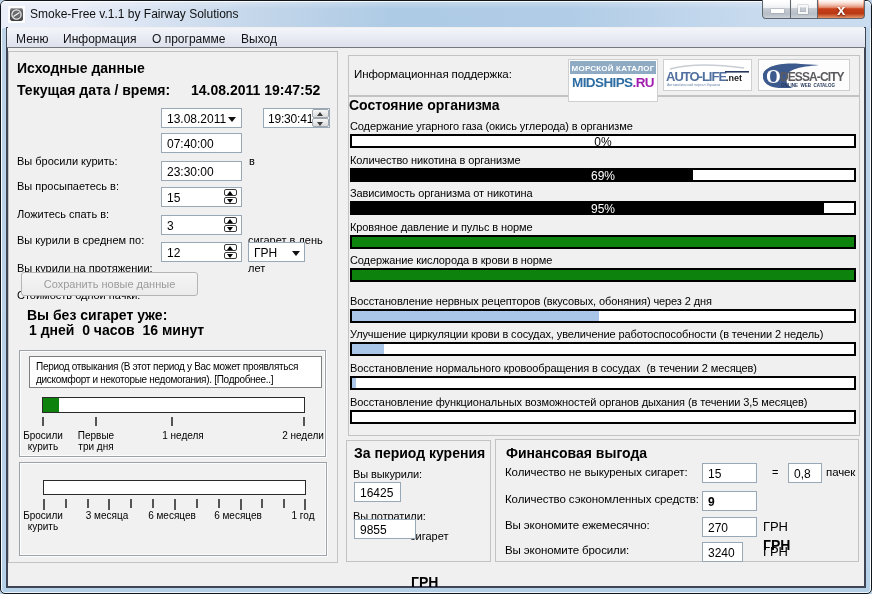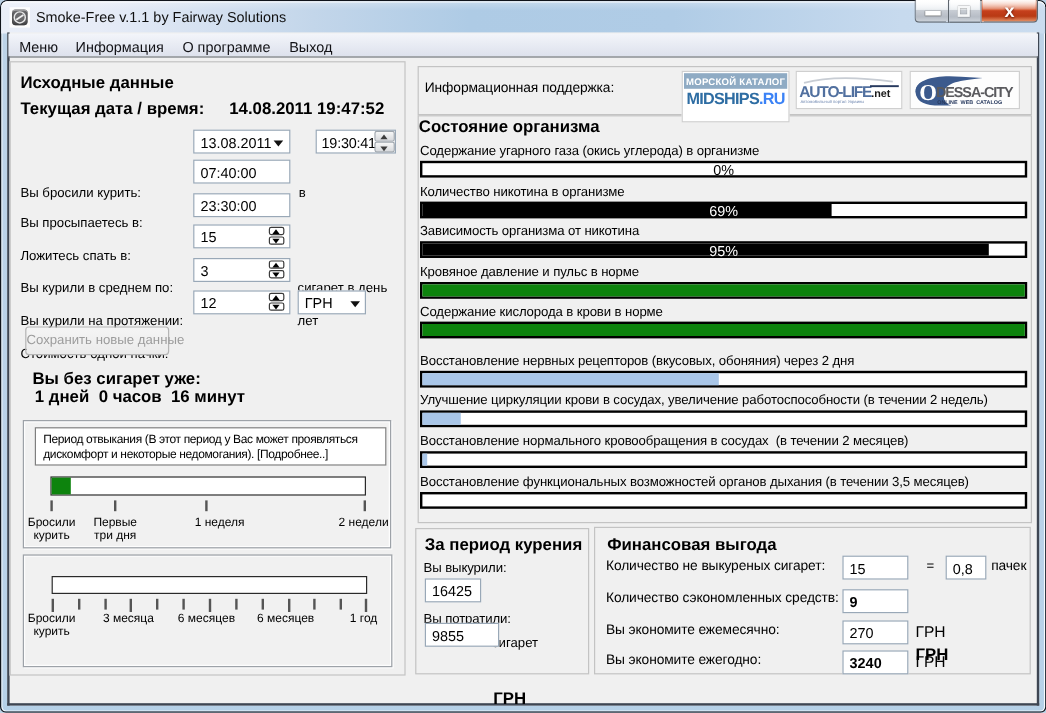--- a/index.html
+++ b/index.html
@@ -47,21 +47,21 @@
 .dtri { position:absolute; top:8px; width:0; height:0; border-left:4px solid transparent; border-right:4px solid transparent; border-top:5px solid #111; }
 .spnbtns { position:absolute; width:17px; height:18px; }
 
 .spnbtns .spb { position:absolute; left:0; top:0; width:17px; height:9px; background:linear-gradient(180deg,#f7f7f7,#d8dadd); border:1px solid #9fa6ad; border-radius:2px; }
 .tri-u { position:absolute; left:4px; top:2px; width:0; height:0; border-left:3.5px solid transparent; border-right:3.5px solid transparent; border-bottom:4px solid #3c3c3c; }
 .tri-d { position:absolute; left:4px; top:3px; width:0; height:0; border-left:3.5px solid transparent; border-right:3.5px solid transparent; border-top:4px solid #3c3c3c; }
 .updn { position:absolute; width:13px; }
 .updn .ub { position:relative; width:13px; height:7px; background:#fff; border:1px solid #3a3a3a; border-radius:2px; }
 .updn .ub .tri-u { left:2px; top:1px; border-left-width:3.5px; border-right-width:3.5px; border-bottom:4px solid #000; }
 .updn .ub .tri-d { left:2px; top:1px; border-left-width:3.5px; border-right-width:3.5px; border-top:4px solid #000; }
-#savebtn { position:absolute; left:21px; top:272px; width:120px; height:24px; border:1px solid #b5b5b5; border-radius:3px;
+#savebtn { position:absolute; left:21px; top:272px; width:177px; height:24px; border:1px solid #b5b5b5; border-radius:3px;
   background:linear-gradient(180deg,#f5f5f5,#ebebeb); color:#9c9c9c; font-size:11px; text-align:center; padding-top:5px; white-space:nowrap; }
 .grpbox { position:absolute; border:1px solid #9da2a8; box-shadow:inset 0 0 0 1px #fdfdfd, 1px 1px 0 #fdfdfd; background:#f1f1f1; }
 #notebox { position:absolute; left:29px; top:356px; width:293px; height:32px; background:#fff; border:1px solid #7f7f7f;
   font-size:10px; letter-spacing:-0.3px; line-height:13px; padding:3px 0 0 6px; color:#000; white-space:nowrap; }
 .pbar { position:absolute; background:#fff; border:1.5px solid #2a2a2a; }
 .tick { position:absolute; width:2px; height:9px; background:#555; }
 .tlab { position:absolute; font-size:10px; line-height:11px; text-align:center; color:#000; }
 .bbar { position:absolute; left:350px; width:506px; height:14px; background:#fff; border:2px solid #000; }
 .bfill { position:absolute; left:0; top:0; height:100%; }
 .btxt { position:absolute; left:0; top:-1px; width:100%; text-align:center; font-size:12px; color:#000; }
@@ -196,21 +196,21 @@
 <div class="tlab" style="left:272px; top:510px; width:62px;">1 год</div>
 
 <div class="panelbox" id="infobox" style="left:348px; top:55px; width:512px; height:41px;"></div>
 <div class="panelbox" id="statebox" style="left:348px; top:96px; width:512px; height:340px;"></div>
 <div class="panelbox" id="boxA" style="left:346px; top:440px; width:145px; height:122px;"></div>
 <div class="panelbox" id="boxB" style="left:495px; top:439px; width:364px; height:123px;"></div>
 
 <div class="lbl12" style="left:354px; top:68px; font-size:11.5px;">Информационная поддержка:</div>
 <div id="logo1" style="position:absolute; left:568px; top:59px; width:90px; height:43px; background:#fff; border:1px solid #cfcfcf;">
   <div style="position:absolute; left:1px; top:1px; right:1px; height:13px; background:#8fabc4; color:#fff; font-size:8px; font-weight:bold; text-align:center; padding-top:3px; letter-spacing:.2px; white-space:nowrap;">МОРСКОЙ КАТАЛОГ</div>
-  <div style="position:absolute; left:0; top:15px; width:100%; text-align:center; font-size:13.5px; font-weight:bold; letter-spacing:-.6px;"><span style="color:#2e6da3;">MIDSHIPS</span><span style="color:#3b82f6;">.RU</span></div>
+  <div style="position:absolute; left:0; top:15px; width:100%; text-align:center; font-size:13.5px; font-weight:bold; letter-spacing:-.6px;"><span style="color:#2e6da3;">MIDSHIPS</span><span style="color:#a21caf;">.RU</span></div>
 </div>
 <div id="logo2" style="position:absolute; left:663px; top:59px; width:89px; height:32px; background:#fff; border:1px solid #cfcfcf;">
   <svg width="87" height="30" viewBox="0 0 87 30">
     <path d="M6 9 C 28 3, 58 5, 80 8" fill="none" stroke="#c8cdd4" stroke-width="1.5"></path>
     <text x="2" y="21" font-family="Liberation Sans" font-size="13" font-weight="bold" fill="#51709f" letter-spacing="-1">AUTO-LIFE</text>
     <rect x="61" y="11" width="24" height="1.6" fill="#27395e"></rect>
     <text x="62" y="21" font-family="Liberation Sans" font-size="9" font-weight="bold" fill="#1a1a1a">.net</text>
     <text x="3" y="26" font-family="Liberation Sans" font-size="3.5" fill="#6f87b0">Автомобильный портал Украины</text>
   </svg>
 </div>
@@ -275,15 +275,15 @@
 <div class="tbox" style="left:702px; top:463px; width:55px;">15</div>
 <div class="lbl12" style="left:772px; top:466px;">=</div>
 <div class="tbox" style="left:788px; top:463px; width:34px;">0,8</div>
 <div class="lbl12" style="left:826px; top:466px; font-size:11.5px;">пачек</div>
 <div class="lbl12" style="left:505px; top:493px; font-size:11.5px;">Количество сэкономленных средств:</div>
 <div class="tbox" style="left:702px; top:491px; width:55px; font-weight:bold;">9</div>
 <div class="lbl" style="left:763px; top:493px; font-weight:bold; font-size:14px;">ГРН</div>
 <div class="lbl12" style="left:505px; top:519px; font-size:11.5px;">Вы экономите ежемесячно:</div>
 <div class="tbox" style="left:702px; top:517px; width:55px;">270</div>
 <div class="lbl12" style="left:763px; top:519px; font-size:13px;">ГРН</div>
-<div class="lbl12" style="left:505px; top:544px; font-size:11.5px;">Вы экономите ежегодно:</div>
-<div class="tbox" style="left:702px; top:542px; width:55px;font-weight:bold;">3240</div>
+<div class="lbl12" style="left:505px; top:544px; font-size:11.5px;">Вы экономите бросили:</div>
+<div class="tbox" style="left:702px; top:542px; width:41px;">3240</div>
 <div class="lbl12" style="left:763px; top:544px; font-size:13px;">ГРН</div>
 
 </body></html>

